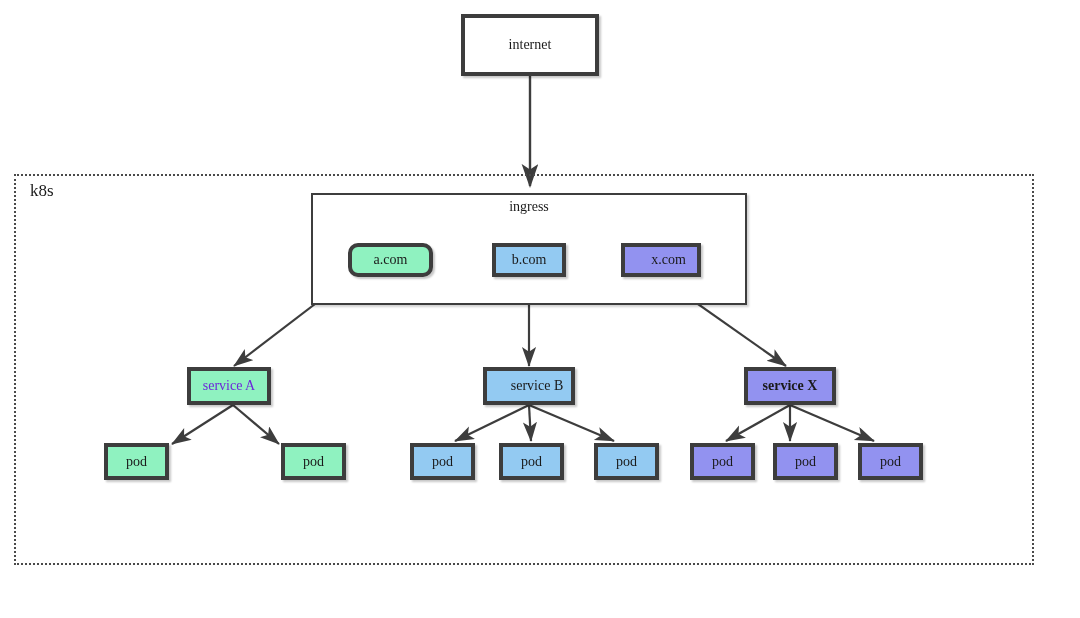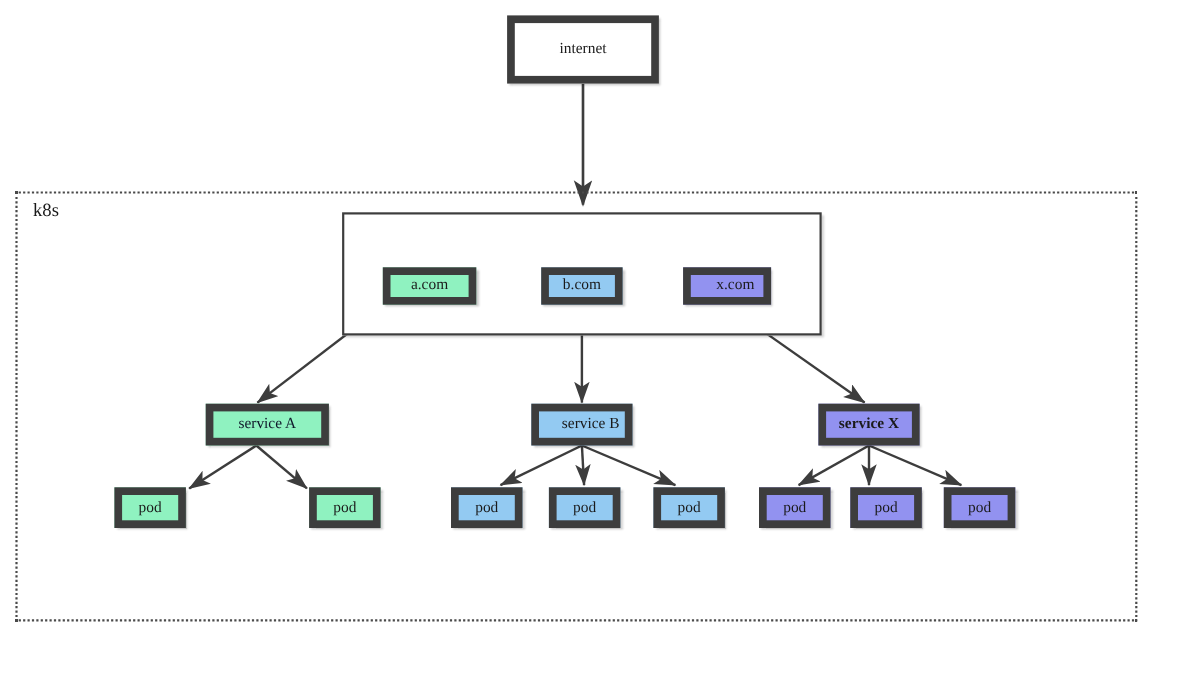--- a/index.html
+++ b/index.html
@@ -23,21 +23,21 @@
   #edges {
     position: absolute;
     left: 0; top: 0;
     width: 1080px;
     height: 618px;
     pointer-events: none;
   }
   .node {
     position: absolute;
     box-sizing: border-box;
-    border: 7px solid #be185d;
+    border: 4px solid #be185d;
     background: #ffffff;
     display: flex;
     align-items: center;
     justify-content: center;
     font-size: 14px;
     color: #1a1a1a;
     line-height: 1;
     box-shadow: 2px 2px 2px rgba(0,0,0,0.22);
     z-index: 3;
   }
@@ -99,35 +99,36 @@
         <line x1="790" y1="405" x2="726" y2="441" stroke="#3d3d3d" stroke-width="2.2" marker-end="url(#arrow)"></line>
         <line x1="790" y1="405" x2="790" y2="441" stroke="#3d3d3d" stroke-width="2.2" marker-end="url(#arrow)"></line>
         <line x1="790" y1="405" x2="874" y2="441" stroke="#3d3d3d" stroke-width="2.2" marker-end="url(#arrow)"></line>
       </g>
   </svg>
 
   <div class="cluster" id="cluster-k8s" style="left: 14px; top: 174px; width: 1020px; height: 391px; border-color: rgb(74, 74, 74);"></div>
   <div class="cluster-label" id="cluster-k8s-label" style="left: 30px; top: 181px;">k8s</div>
 
   <div class="plainbox" id="container-ingress" style="left: 311px; top: 193px; width: 436px; height: 112px; background: rgb(255, 255, 255); border-color: rgb(61, 61, 61);"></div>
+  <div class="plainbox-label" id="container-ingress-label" style="left: 311px; top: 199px; width: 436px;">ingress</div>
 
   <div id="node-layer">
       <div class="node" style="left: 461px; top: 14px; width: 138px; height: 62px; background: rgb(255, 255, 255); border-color: rgb(61, 61, 61); color: rgb(26, 26, 26);">
         <span>internet</span>
       </div>
-      <div class="node" style="left: 348px; top: 243px; width: 85px; height: 34px; background: rgb(143, 242, 192); border-color: rgb(61, 61, 61); color: rgb(26, 26, 26);">
+      <div class="node" style="left: 348px; top: 243px; width: 85px; height: 34px; background: rgb(143, 242, 192); border-color: rgb(61, 61, 61); color: rgb(26, 26, 26); border-radius: 10px;">
         <span>a.com</span>
       </div>
       <div class="node" style="left: 492px; top: 243px; width: 74px; height: 34px; background: rgb(147, 202, 242); border-color: rgb(61, 61, 61); color: rgb(26, 26, 26); text-align: right;">
         <span>b.com</span>
       </div>
       <div class="node" style="left: 621px; top: 243px; width: 80px; height: 34px; background: rgb(146, 146, 240); border-color: rgb(61, 61, 61); color: rgb(26, 26, 26); padding-left: 15px;">
         <span>x.com</span>
       </div>
-      <div class="node" style="left: 187px; top: 367px; width: 112px; height: 38px; background: rgb(143, 242, 192); border-color: rgb(61, 61, 61); color: #0f172a;">
+      <div class="node" style="left: 187px; top: 367px; width: 84px; height: 38px; background: rgb(143, 242, 192); border-color: rgb(61, 61, 61); color: #6d28d9;">
         <span>service A</span>
       </div>
       <div class="node" style="left: 483px; top: 367px; width: 92px; height: 38px; background: rgb(147, 202, 242); border-color: rgb(61, 61, 61); color: rgb(26, 26, 26); padding-left: 16px;">
         <span>service B</span>
       </div>
       <div class="node" style="left: 744px; top: 367px; width: 92px; height: 38px; background: rgb(146, 146, 240); border-color: rgb(61, 61, 61); color: rgb(26, 26, 26); font-weight: bold;">
         <span>service X</span>
       </div>
       <div class="node" style="left: 104px; top: 443px; width: 65px; height: 37px; background: rgb(143, 242, 192); border-color: rgb(61, 61, 61); color: rgb(26, 26, 26);">
         <span>pod</span>

